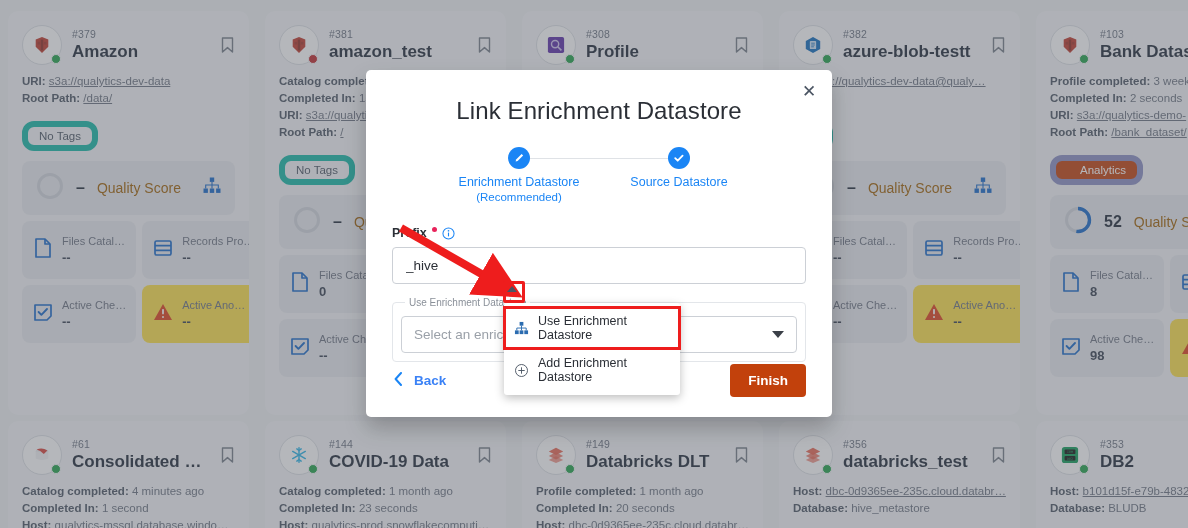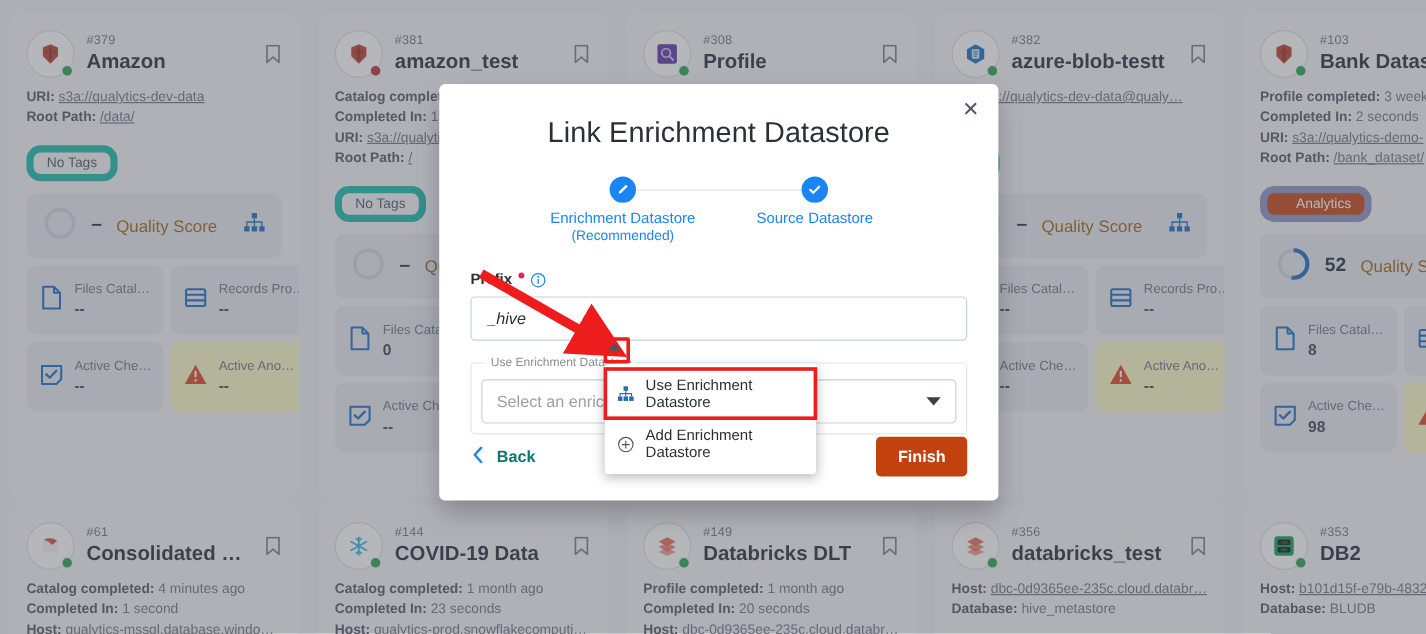--- a/index.html
+++ b/index.html
@@ -73,21 +73,21 @@
   .ring { width: 28px; height: 28px; flex: 0 0 28px; }
   .qs-val { font-size: 16px; font-weight: 700; color: #1f2937; }
   .qs-lbl { font-size: 14px; color: #a16207; flex: 1; white-space: nowrap; overflow: hidden; }
   .qs-ico { width: 18px; height: 18px; flex: 0 0 18px; }
 
   .stats { margin-top: 6px; display: grid; grid-template-columns: 1fr 1fr; gap: 6px; }
   .stat {
     background: #e8eaef; border-radius: 8px; height: 58px;
     display: flex; align-items: center; padding: 0 10px; gap: 8px;
   }
-  .stat.warn { background: #fef9c3; }
+  .stat.warn { background: #fde047; }
   .stat-ico { width: 22px; height: 22px; flex: 0 0 22px; }
   .stat-txt { flex: 1; min-width: 0; text-align: left; }
   .stat-lbl { font-size: 11px; color: #6b7280; line-height: 15px; white-space: nowrap; overflow: hidden; text-overflow: ellipsis; }
   .stat-val { font-size: 13px; font-weight: 700; color: #374151; line-height: 17px; }
 
   
   .scrim { position: absolute; inset: 0; background: rgba(90,96,104,0.45); }
 
   
   .modal {
@@ -126,42 +126,42 @@
     margin-top: 22px; font-size: 12.5px; font-weight: 700; color: #2b2f36;
     display: flex; align-items: center; gap: 5px;
   }
   .req-dot { width: 5px; height: 5px; border-radius: 50%; background: #e8235b; display:inline-block; margin-bottom: 8px; }
   .info-ico { width: 13px; height: 13px; }
 
   .text-input {
     margin-top: 7px; width: 100%; height: 37px;
     border: 1px solid #ccd0d6; border-radius: 4px;
     padding: 0 13px; font-size: 13.5px; color: #2b2f36;
-    font-family: "Liberation Sans", sans-serif; background: #fff; font-style: italic;
+    font-family: "Liberation Sans", sans-serif; background: #fff;
   }
 
   .fieldset {
     margin-top: 13px; position: relative;
     border: 1px solid #e3e6ea; border-radius: 4px; padding: 8px;
   }
   .fieldset legend { font-size: 10px; color: #8a9099; padding: 0 4px; margin-left: 4px; }
   .select-box {
     width: 100%; height: 37px; border: 1px solid #ccd0d6; border-radius: 4px;
     display: flex; align-items: center; padding: 0 12px; background: #fff;
   }
   .select-placeholder { flex: 1; font-size: 13.5px; color: #9aa0a8; }
   .caret-down { width: 0; height: 0; border-left: 6px solid transparent; border-right: 6px solid transparent; border-top: 7px solid #3b4048; }
 
   .modal-footer {
     position: absolute; left: 26px; right: 26px; bottom: 20px;
     display: flex; align-items: center; justify-content: space-between;
   }
   .back-btn {
     display: flex; align-items: center; gap: 11px; background: transparent;
-    border: none; cursor: pointer; color: #0f766e; font-size: 13.5px; font-weight: 700;
+    border: none; cursor: pointer; color: #3b82f6; font-size: 13.5px; font-weight: 700;
     font-family: "Liberation Sans", sans-serif; padding: 4px 2px;
   }
   .finish-btn {
     background: #c2410c; color: #fff; border: none; border-radius: 4px;
     padding: 9px 18px; font-size: 13.5px; font-weight: 700; cursor: pointer;
     font-family: "Liberation Sans", sans-serif;
   }
 
   
   .dropdown {

